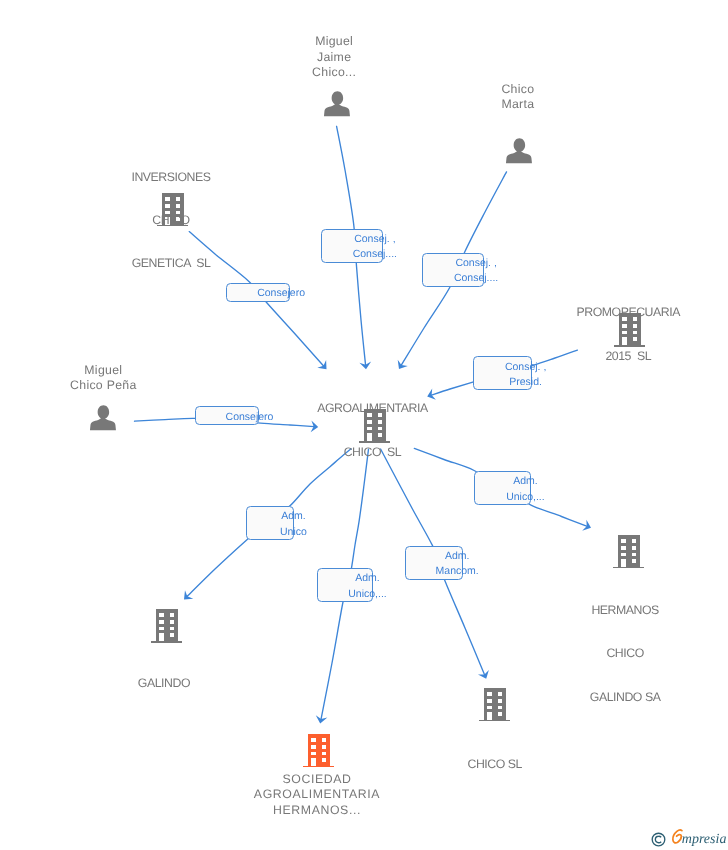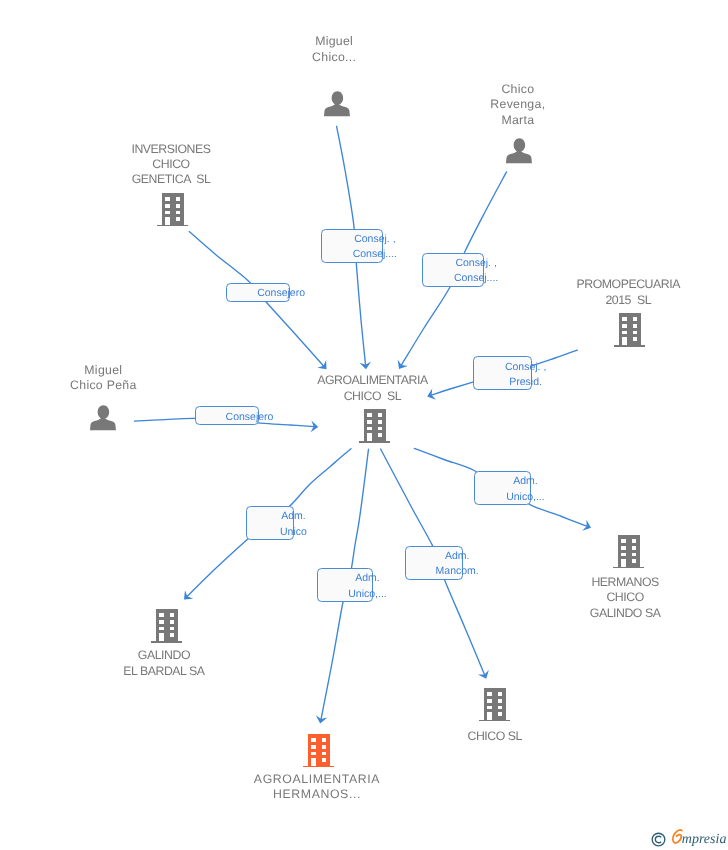--- a/index.html
+++ b/index.html
@@ -8,21 +8,21 @@
   #stage{position:absolute;left:0;top:0;width:728px;height:850px;background:#ffffff;
          }
   #edges{position:absolute;left:0;top:0;width:728px;height:850px;}
   .node{position:absolute;}
   .caption{position:absolute;text-align:center;color:#777777;font-size:12.3px;
            line-height:15.4px;white-space:nowrap;transform:translateZ(0);}
   .caption.caps{letter-spacing:-0.45px;}
   .caption.wide{letter-spacing:0.6px;}
   .caption.mixed{letter-spacing:0.3px;}
   .caption div{white-space:pre;text-align:center;}
-  .caption.caps div{text-indent:0.45px;}
+  .caption.caps div{text-indent:0.45px;margin-top:28px;}
   .caption.wide div{text-indent:-0.6px;}
   .caption.mixed div{text-indent:-0.3px;}
   .nodeicon{position:absolute;}
   .elabel{position:absolute;border:1.2px solid #4a8bd6;border-radius:4.5px;background:#fafafa;
     color:#3b7fd6;font-size:10.5px;line-height:15.4px;text-align:center;box-sizing:border-box;
     display:flex;flex-direction:column;justify-content:center;align-items:center;transform:translateZ(0);padding-top:3.4px;padding-left:46px;}
   .elabel span{white-space:pre;display:block;transform:translateZ(0);}
   #labels-layer{position:absolute;left:0;top:0;width:728px;height:850px;}
   #watermark{position:absolute;right:2px;bottom:3px;display:flex;align-items:flex-end;text-decoration:underline;}
   #brandmark{margin-left:4px;}
@@ -54,31 +54,31 @@
       </g>
   </svg>
   <div id="nodes-layer">
       <div class="node">
         <div class="nodeicon" style="left: 323.7px; top: 90.7px;"><svg width="26.8" height="27" viewBox="0 0 26.8 27">
             <path fill="#787878" d="M13.4 0.15c3.25 0 5.75 2.9 5.75 6.8 0 3.85-2.35 6.85-5.75 6.85s-5.75-3.0-5.75-6.85c0-3.9 2.5-6.8 5.75-6.8z"></path>
             <path fill="#787878" d="M13.4 11.1c1.05 2.25 2.4 3.25 4.35 3.9 1.85 0.6 3.95 0.95 5.45 1.65 1.6 0.75 2.1 2.0 2.25 3.7l0.5 4.8h-26.0l0.5-4.8c0.15-1.7 0.65-2.95 2.25-3.7 1.5-0.7 3.6-1.05 5.45-1.65 1.95-0.65 3.3-1.65 4.35-3.9z"></path>
           </svg></div>
         <div class="caption mixed" style="left: 204.3px; width: 260px; top: 34.2px;">
           <div>Miguel</div>
+          <div>Jaime</div>
           <div>Chico...</div>
         </div>
       </div>
       <div class="node">
         <div class="nodeicon" style="left: 506px; top: 137.8px;"><svg width="26.8" height="27" viewBox="0 0 26.8 27">
             <path fill="#787878" d="M13.4 0.15c3.25 0 5.75 2.9 5.75 6.8 0 3.85-2.35 6.85-5.75 6.85s-5.75-3.0-5.75-6.85c0-3.9 2.5-6.8 5.75-6.8z"></path>
             <path fill="#787878" d="M13.4 11.1c1.05 2.25 2.4 3.25 4.35 3.9 1.85 0.6 3.95 0.95 5.45 1.65 1.6 0.75 2.1 2.0 2.25 3.7l0.5 4.8h-26.0l0.5-4.8c0.15-1.7 0.65-2.95 2.25-3.7 1.5-0.7 3.6-1.05 5.45-1.65 1.95-0.65 3.3-1.65 4.35-3.9z"></path>
           </svg></div>
         <div class="caption mixed" style="left: 388px; width: 260px; top: 82px;">
           <div>Chico</div>
-          <div>Revenga,</div>
           <div>Marta</div>
         </div>
       </div>
       <div class="node">
         <div class="nodeicon" style="left: 157.1px; top: 192.5px;"><svg width="31.4" height="33.8" viewBox="0 0 31.4 33.8" shape-rendering="crispEdges">
             <rect x="4.7" y="0" width="22.0" height="31.9" fill="#787878"></rect>
             <rect x="0" y="31.9" width="31.4" height="1.9" fill="#787878"></rect>
             <rect x="8.4" y="4.1" width="5.0" height="4.1" fill="#ffffff"></rect>
             <rect x="18.6" y="4.1" width="4.4" height="4.1" fill="#ffffff"></rect>
             <rect x="8.4" y="10.8" width="5.0" height="4.0" fill="#ffffff"></rect>
@@ -167,21 +167,20 @@
             <rect x="18.6" y="4.1" width="4.4" height="4.1" fill="#ffffff"></rect>
             <rect x="8.4" y="10.8" width="5.0" height="4.0" fill="#ffffff"></rect>
             <rect x="18.6" y="10.8" width="4.4" height="4.0" fill="#ffffff"></rect>
             <rect x="8.4" y="17.6" width="5.0" height="3.2" fill="#ffffff"></rect>
             <rect x="18.6" y="17.6" width="4.4" height="3.2" fill="#ffffff"></rect>
             <rect x="8.4" y="23.8" width="5.0" height="8.1" fill="#ffffff"></rect>
             <rect x="18.6" y="23.8" width="4.4" height="4.4" fill="#ffffff"></rect>
           </svg></div>
         <div class="caption caps" style="left: 33.7px; width: 260px; top: 648.1px;">
           <div>GALINDO</div>
-          <div>EL BARDAL SA</div>
         </div>
       </div>
       <div class="node">
         <div class="nodeicon" style="left: 479px; top: 687.5px;"><svg width="31.4" height="33.8" viewBox="0 0 31.4 33.8" shape-rendering="crispEdges">
             <rect x="4.7" y="0" width="22.0" height="31.9" fill="#787878"></rect>
             <rect x="0" y="31.9" width="31.4" height="1.9" fill="#787878"></rect>
             <rect x="8.4" y="4.1" width="5.0" height="4.1" fill="#ffffff"></rect>
             <rect x="18.6" y="4.1" width="4.4" height="4.1" fill="#ffffff"></rect>
             <rect x="8.4" y="10.8" width="5.0" height="4.0" fill="#ffffff"></rect>
             <rect x="18.6" y="10.8" width="4.4" height="4.0" fill="#ffffff"></rect>
@@ -201,20 +200,21 @@
             <rect x="8.4" y="4.1" width="5.0" height="4.1" fill="#ffffff"></rect>
             <rect x="18.6" y="4.1" width="4.4" height="4.1" fill="#ffffff"></rect>
             <rect x="8.4" y="10.8" width="5.0" height="4.0" fill="#ffffff"></rect>
             <rect x="18.6" y="10.8" width="4.4" height="4.0" fill="#ffffff"></rect>
             <rect x="8.4" y="17.6" width="5.0" height="3.2" fill="#ffffff"></rect>
             <rect x="18.6" y="17.6" width="4.4" height="3.2" fill="#ffffff"></rect>
             <rect x="8.4" y="23.8" width="5.0" height="8.1" fill="#ffffff"></rect>
             <rect x="18.6" y="23.8" width="4.4" height="4.4" fill="#ffffff"></rect>
           </svg></div>
         <div class="caption wide" style="left: 187.3px; width: 260px; top: 771.7px;">
+          <div>SOCIEDAD</div>
           <div>AGROALIMENTARIA</div>
           <div>HERMANOS...</div>
         </div>
       </div>
     </div>
   <div id="labels-layer">
       <div class="elabel" style="left: 320.6px; top: 228.5px; width: 62.5px; height: 34.5px;">
         <span>Consej. ,</span>
         <span>Consej....</span>
       </div>

